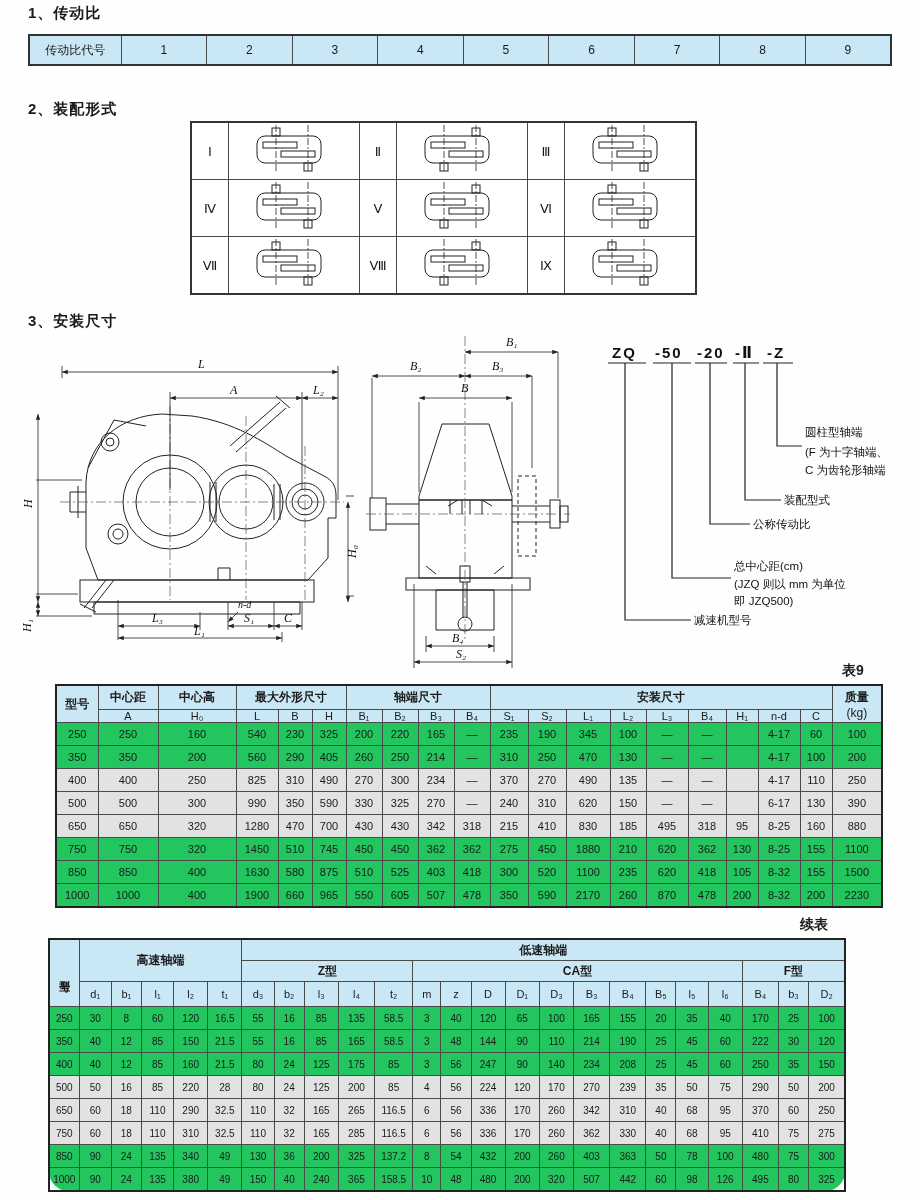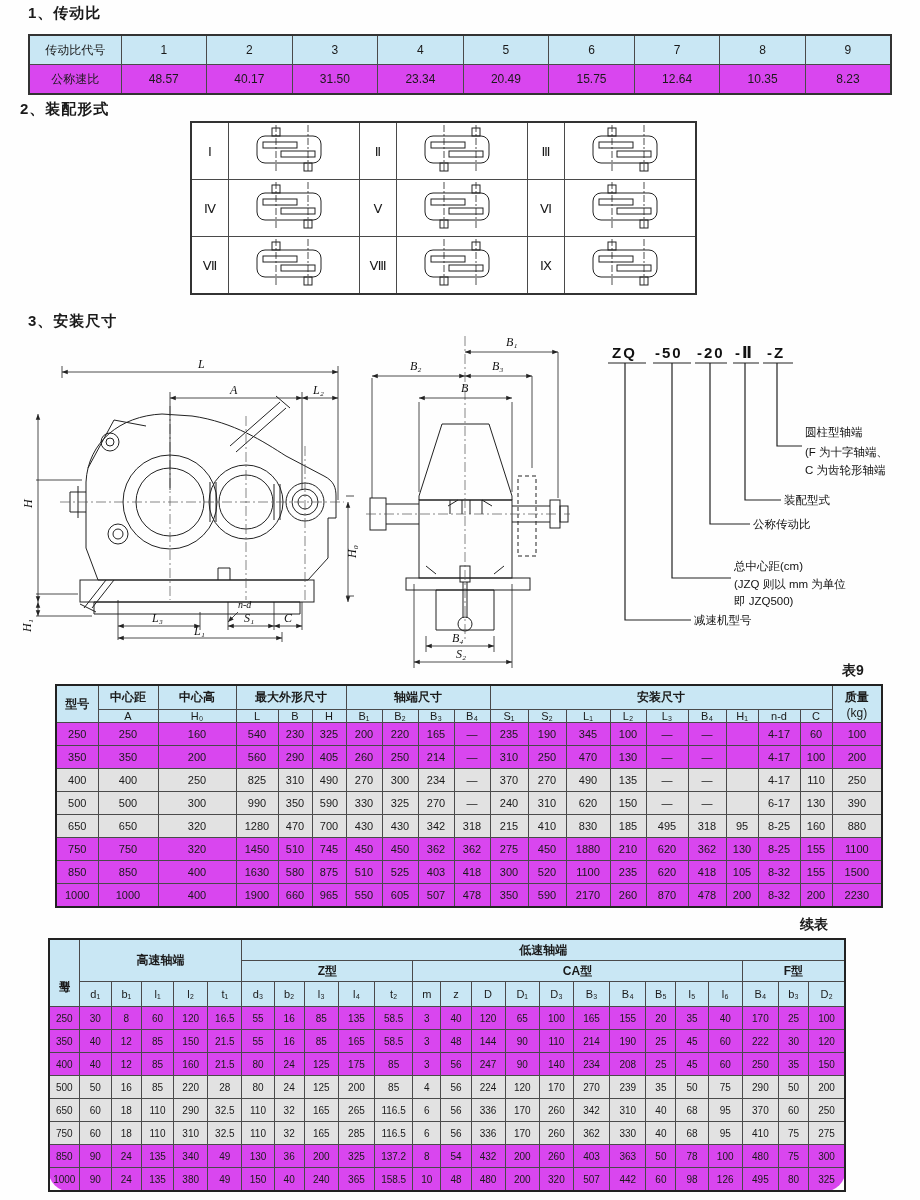--- a/index.html
+++ b/index.html
@@ -1,21 +1,21 @@
 <!DOCTYPE html>
 <html><head>
 <meta charset="utf-8">
 <style>
   html,body{margin:0;padding:0;background:#fff;}
   .page{position:relative;width:920px;height:1200px;background:#fefefe;
         font-family:"Liberation Sans","DejaVu Sans",sans-serif;color:#1a1a1a;overflow:hidden;}
   .abs{position:absolute;}
   .sec-title{font-size:15px;font-weight:bold;letter-spacing:1px;}
   .tbl-label{font-size:14px;font-weight:bold;}
-  table{border-collapse:collapse;table-layout:fixed;background:#d946ef;}
+  table{border-collapse:collapse;table-layout:fixed;background:#22c55e;}
   th,td{border:1px solid #4a4a4a;text-align:center;vertical-align:middle;
         padding:0;overflow:hidden;white-space:nowrap;font-weight:normal;}
   .ratio-table{width:864px;font-size:12px;border:2px solid #333;}
   .ratio-table th{height:25px;}
   .ratio-table td{height:28px;}
   .blue{background:#c9e7f4;}
   .grid-table{border:2px solid #333;}
   .grid-table th{width:36px;height:55px;font-size:13px;background:#fff;}
   .grid-table td{width:130px;height:55px;background:#fff;}
   .big-table{border:2px solid #222;font-size:11px;}
@@ -60,36 +60,24 @@
       <td class="blue">1</td>
           <td class="blue">2</td>
           <td class="blue">3</td>
           <td class="blue">4</td>
           <td class="blue">5</td>
           <td class="blue">6</td>
           <td class="blue">7</td>
           <td class="blue">8</td>
           <td class="blue">9</td>
         </tr>
-      <tr id="ratio-values-row">
-        <th>公称速比</th>
-      <td>48.57</td>
-          <td>40.17</td>
-          <td>31.50</td>
-          <td>23.34</td>
-          <td>20.49</td>
-          <td>15.75</td>
-          <td>12.64</td>
-          <td>10.35</td>
-          <td>8.23</td>
-        </tr>
     </tbody>
   </table>
 
-  <div class="abs sec-title" style="left:20px;top:100px">2、装配形式</div>
+  <div class="abs sec-title" style="left:28px;top:100px">2、装配形式</div>
 
   <table class="abs grid-table" style="left:190px;top:121px">
     <tbody id="assembly-body">
         <tr>
           <th>Ⅰ</th>
           <td><svg width="126" height="52" viewBox="0 0 126 52">
               <g fill="none" stroke="#222">
                 <rect x="26" y="13" width="64" height="27" rx="8"></rect>
                 <rect x="32" y="19" width="34" height="6"></rect>
                 <rect x="50" y="28" width="34" height="6"></rect>

